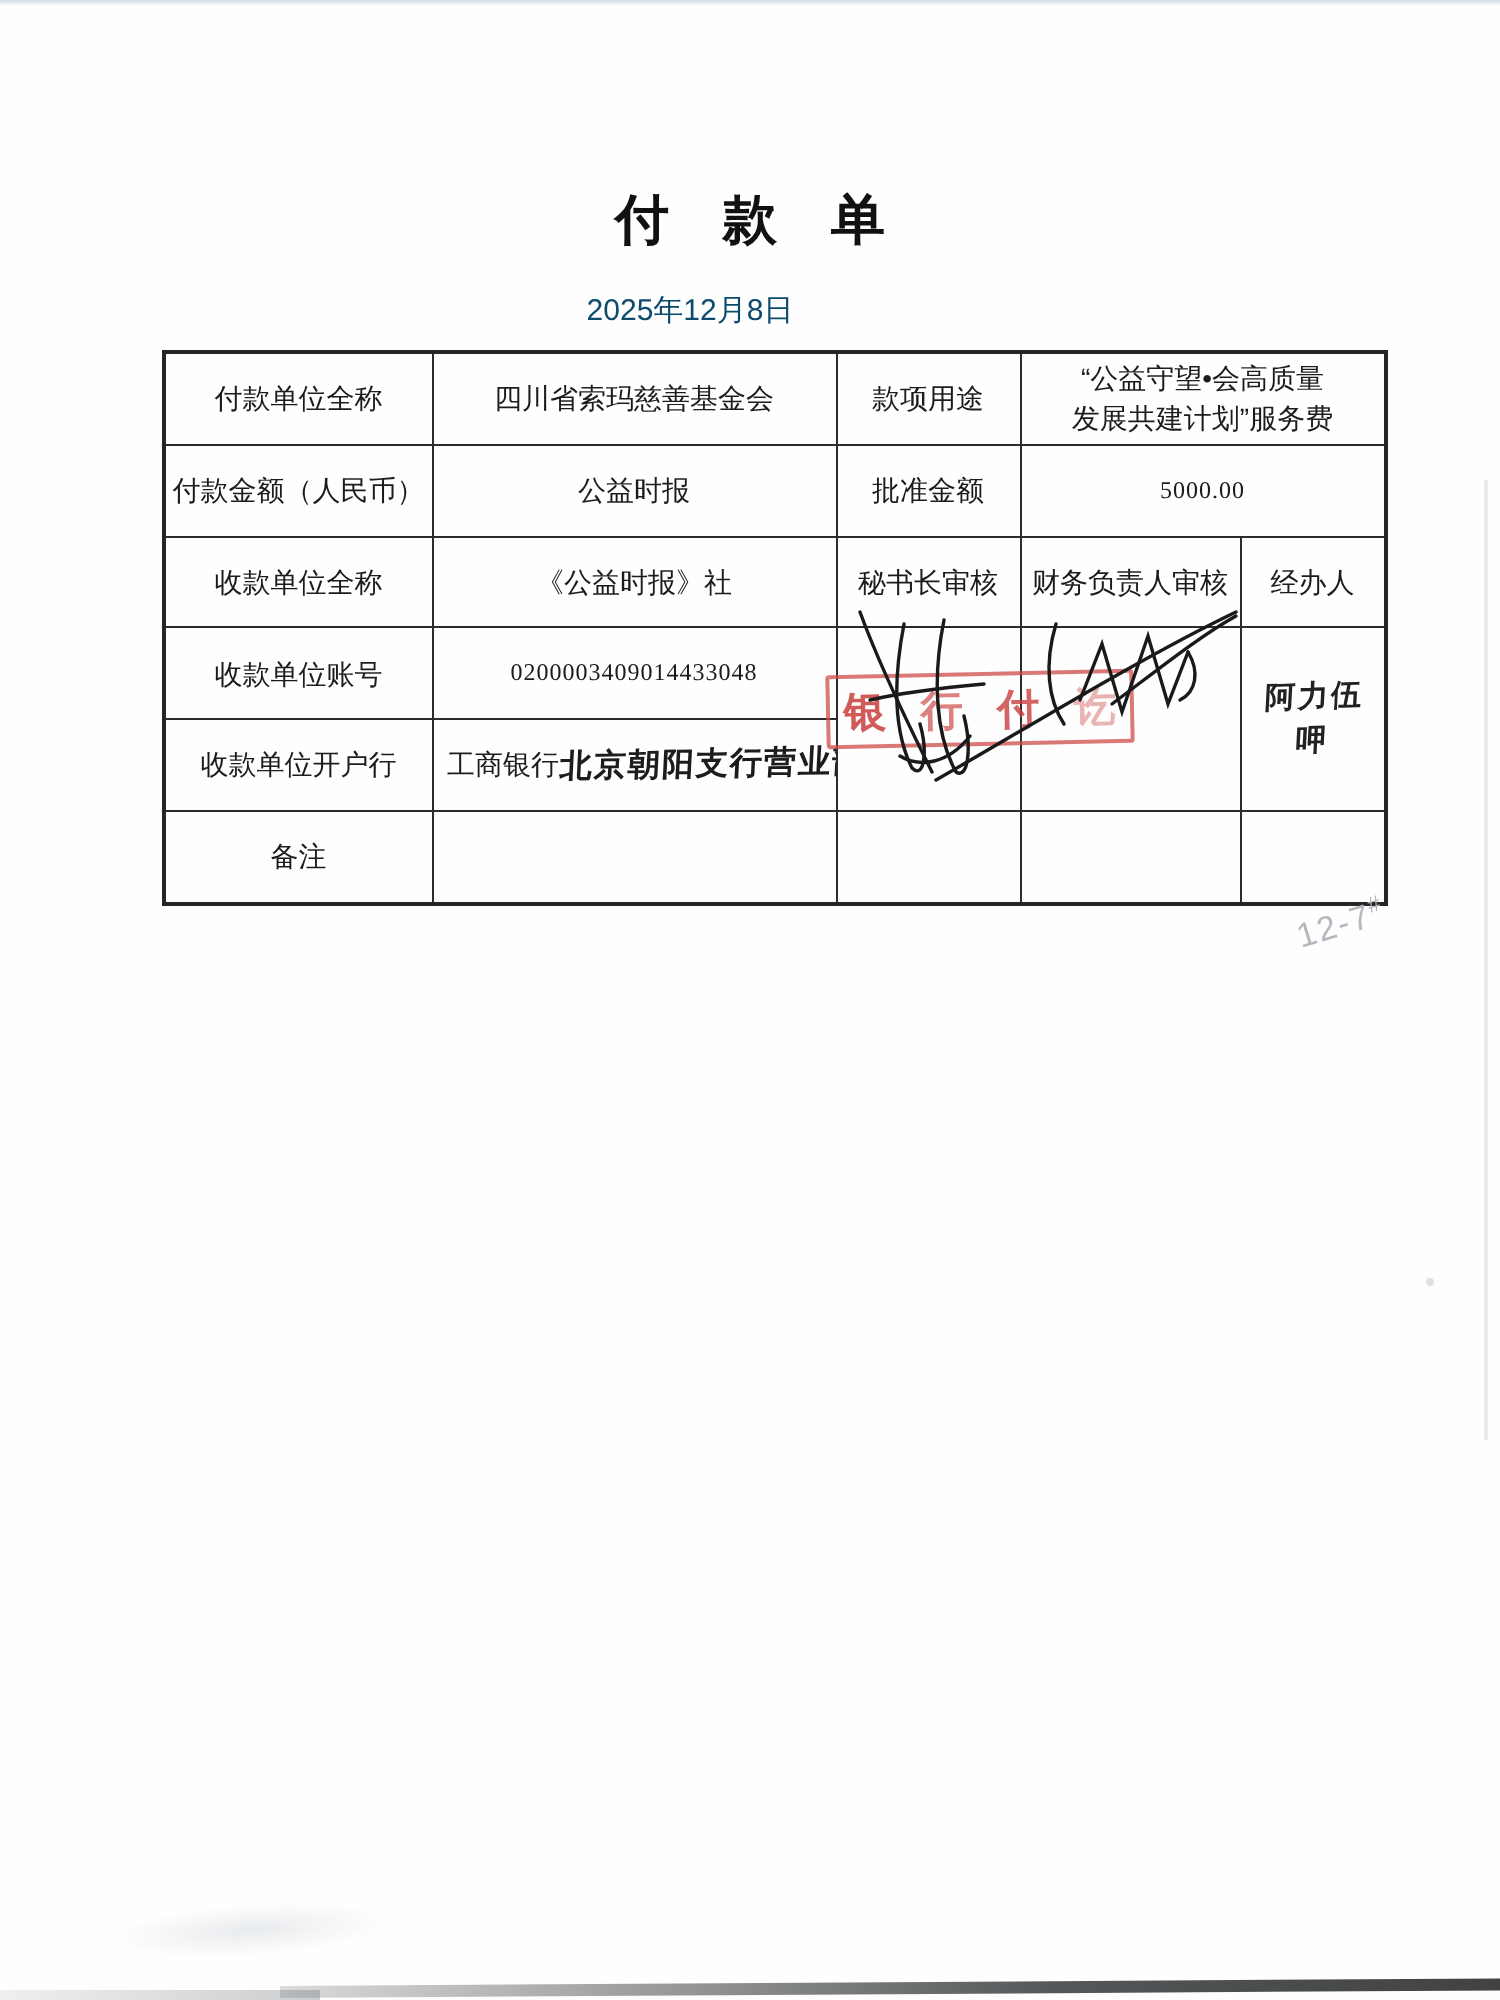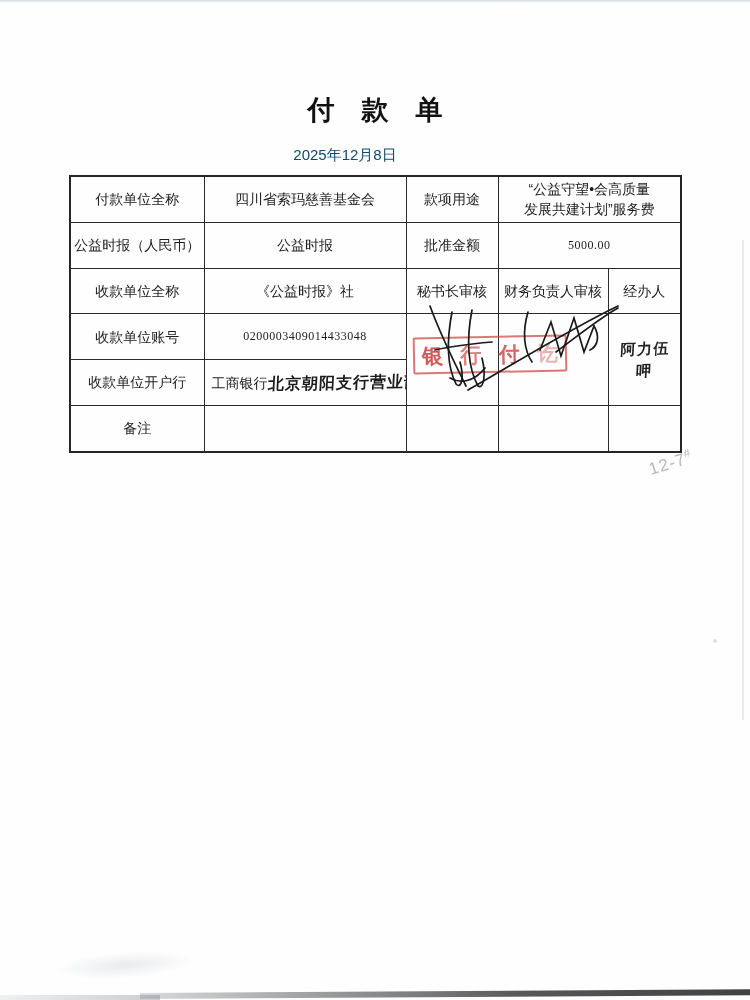--- a/index.html
+++ b/index.html
@@ -33,21 +33,21 @@
     font-size:14px;
   }
   table.payment td{
     border:1.5px solid #2b2b2b;
     height:42.8px;
     text-align:center;vertical-align:middle;
     padding:1px 3px;
     line-height:1.45;
     overflow:hidden;
   }
-  table.payment{border:2px solid #262626;}
+  table.payment{border:2px solid #262626;margin-left:12px;}
   .serif-num{font-family:"Liberation Serif","DejaVu Serif",serif;font-size:12px;letter-spacing:.5px;}
   .bank-cell{text-align:left !important;padding-left:7px !important;white-space:nowrap;}
   .handwriting{
     display:inline-block;
     font-weight:600;font-size:16px;
     transform:skewX(-4deg) rotate(-1deg);
     letter-spacing:1px;
   }
   .handler-sign{
     display:inline-block;font-weight:600;font-size:15px;
@@ -118,21 +118,21 @@
         <col style="width:73px">
     </colgroup>
     <tbody>
         <tr>
       <td>付款单位全称</td>
       <td>四川省索玛慈善基金会</td>
       <td>款项用途</td>
       <td colspan="2" style="padding:1px 24px;">“公益守望•会高质量发展共建计划”服务费</td>
     </tr>
     <tr>
-      <td>公益时报（人民币）</td>
+      <td>付款金额（人民币）</td>
       <td>公益时报</td>
       <td>批准金额</td>
       <td colspan="2" class="serif-num">5000.00</td>
     </tr>
     <tr>
       <td>收款单位全称</td>
       <td>《公益时报》社</td>
       <td>秘书长审核</td>
       <td>财务负责人审核</td>
       <td>经办人</td>

